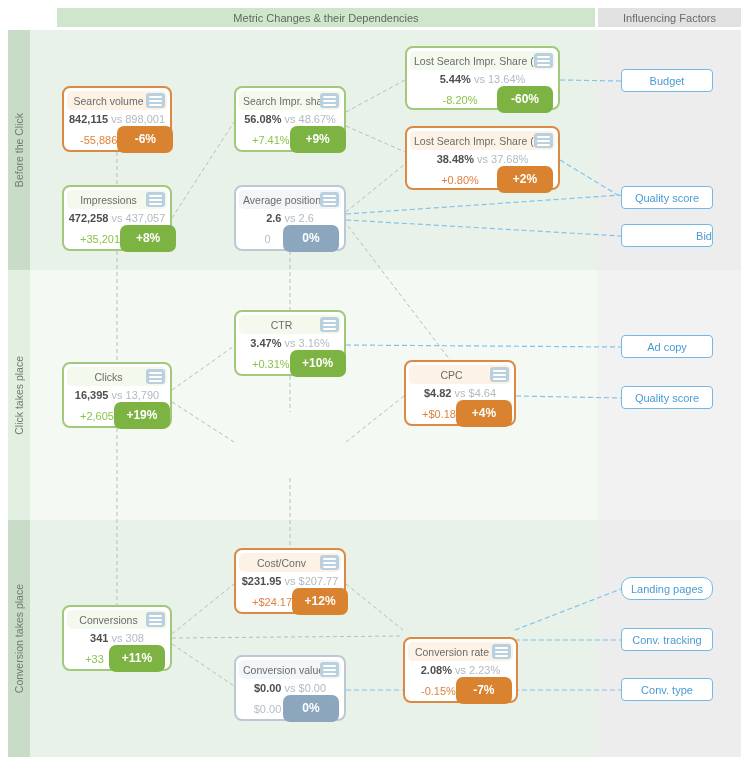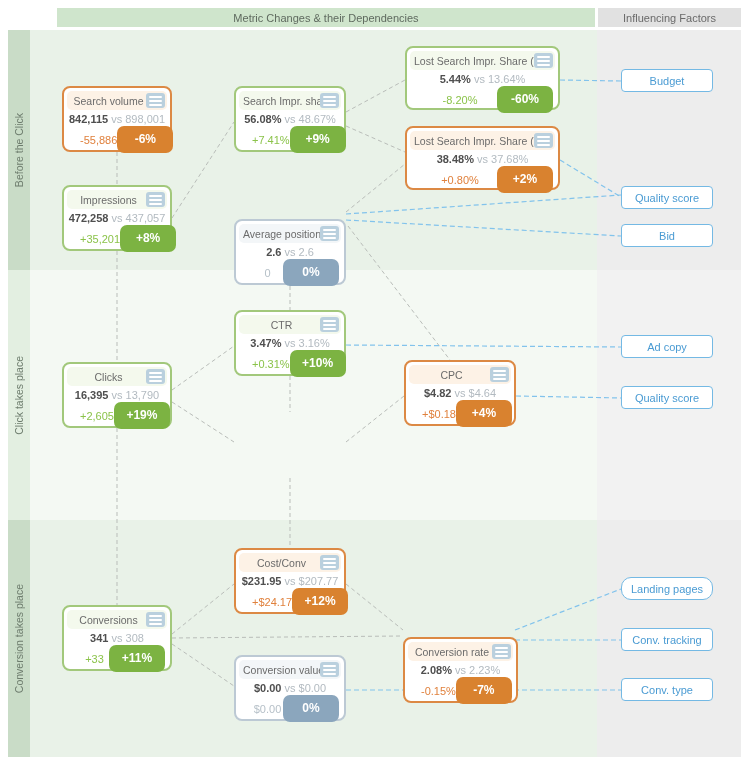--- a/index.html
+++ b/index.html
@@ -172,21 +172,21 @@
       <span class="val">56.08%</span>
       <span>vs</span>
       <span>48.67%</span>
     </div>
     <div class="card-bottom">
       <span class="delta">+7.41%</span>
       <span class="badge">+9%</span>
     </div>
   </div>
 
-  <div class="card c-gray" style="left:234px;top:185px;width:112px;margin-top:34px;">
+  <div class="card c-gray" style="left:234px;top:185px;width:112px;">
     <div class="card-head">
       <span class="card-title">Average position</span>
       <span class="list-icon">
           <i></i>
           <i></i>
           <i></i>
         </span>
     </div>
     <div class="card-vals">
       <span class="val">2.6</span>
@@ -379,21 +379,21 @@
       <span class="badge">0%</span>
     </div>
   </div>
 
   <div class="factor" style="left:621px;top:69px;">
       <span>Budget</span>
     </div>
   <div class="factor" style="left:621px;top:186px;">
       <span>Quality score</span>
     </div>
-  <div class="factor" style="left:621px;top:224px;">
+  <div class="factor" style="left:621px;top:224px;justify-content:flex-end;">
       <span>Bid</span>
     </div>
   <div class="factor" style="left:621px;top:335px;">
       <span>Ad copy</span>
     </div>
   <div class="factor" style="left:621px;top:386px;">
       <span>Quality score</span>
     </div>
   <div class="factor" style="left:621px;top:577px;border-radius:10px;">
       <span>Landing pages</span>

